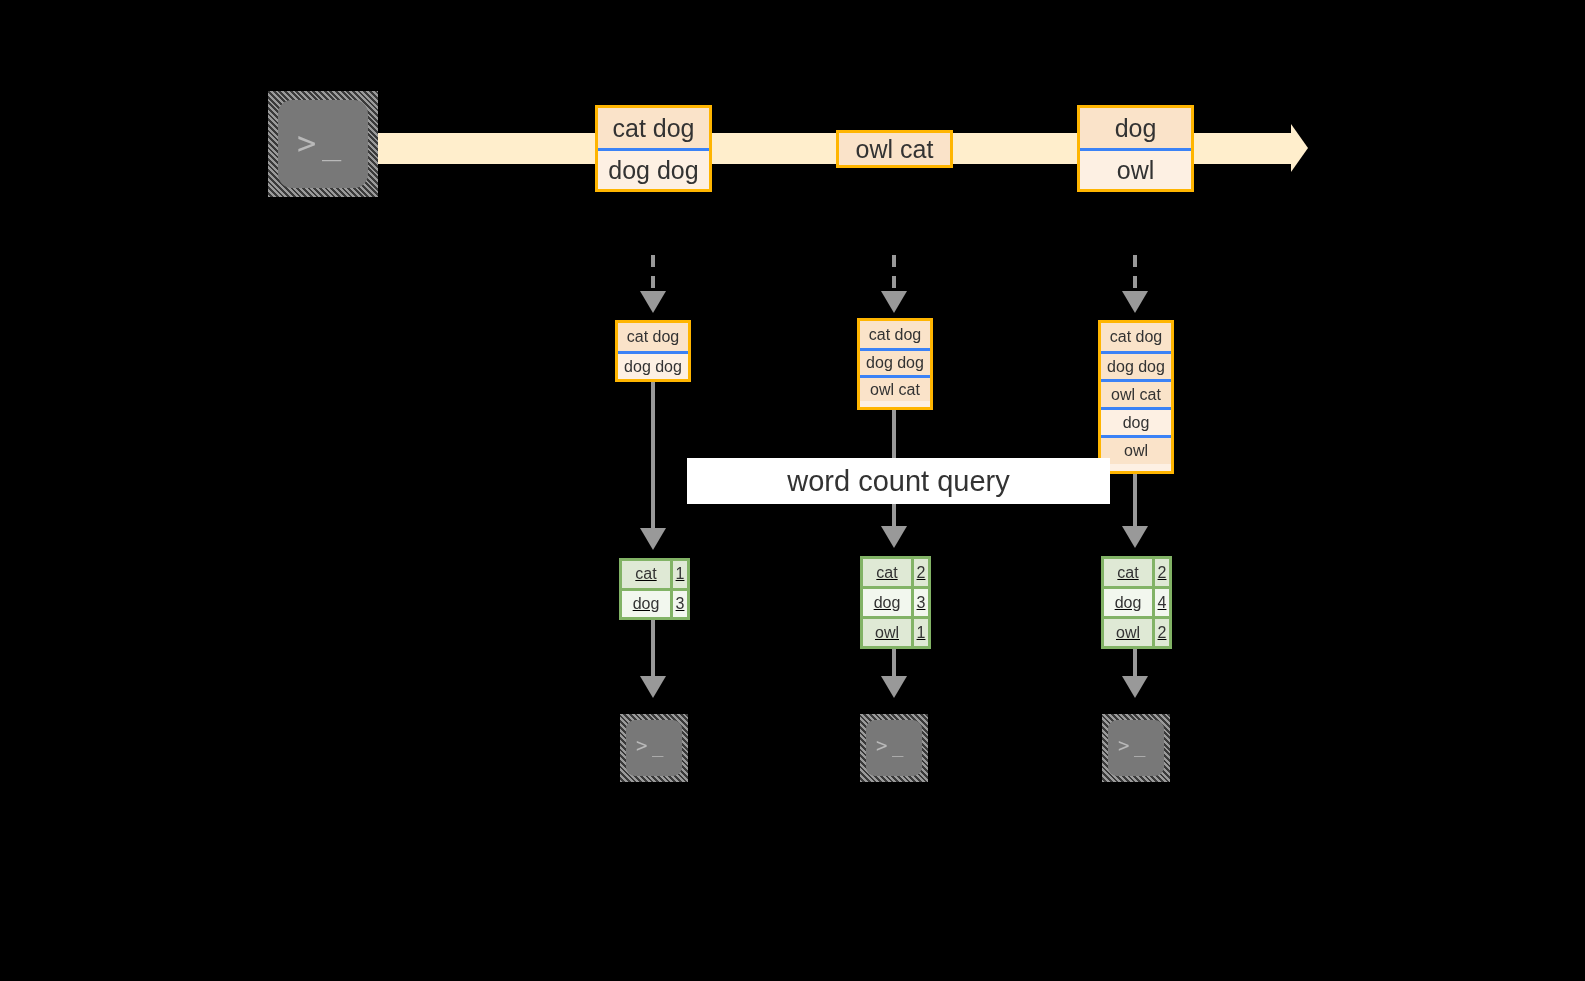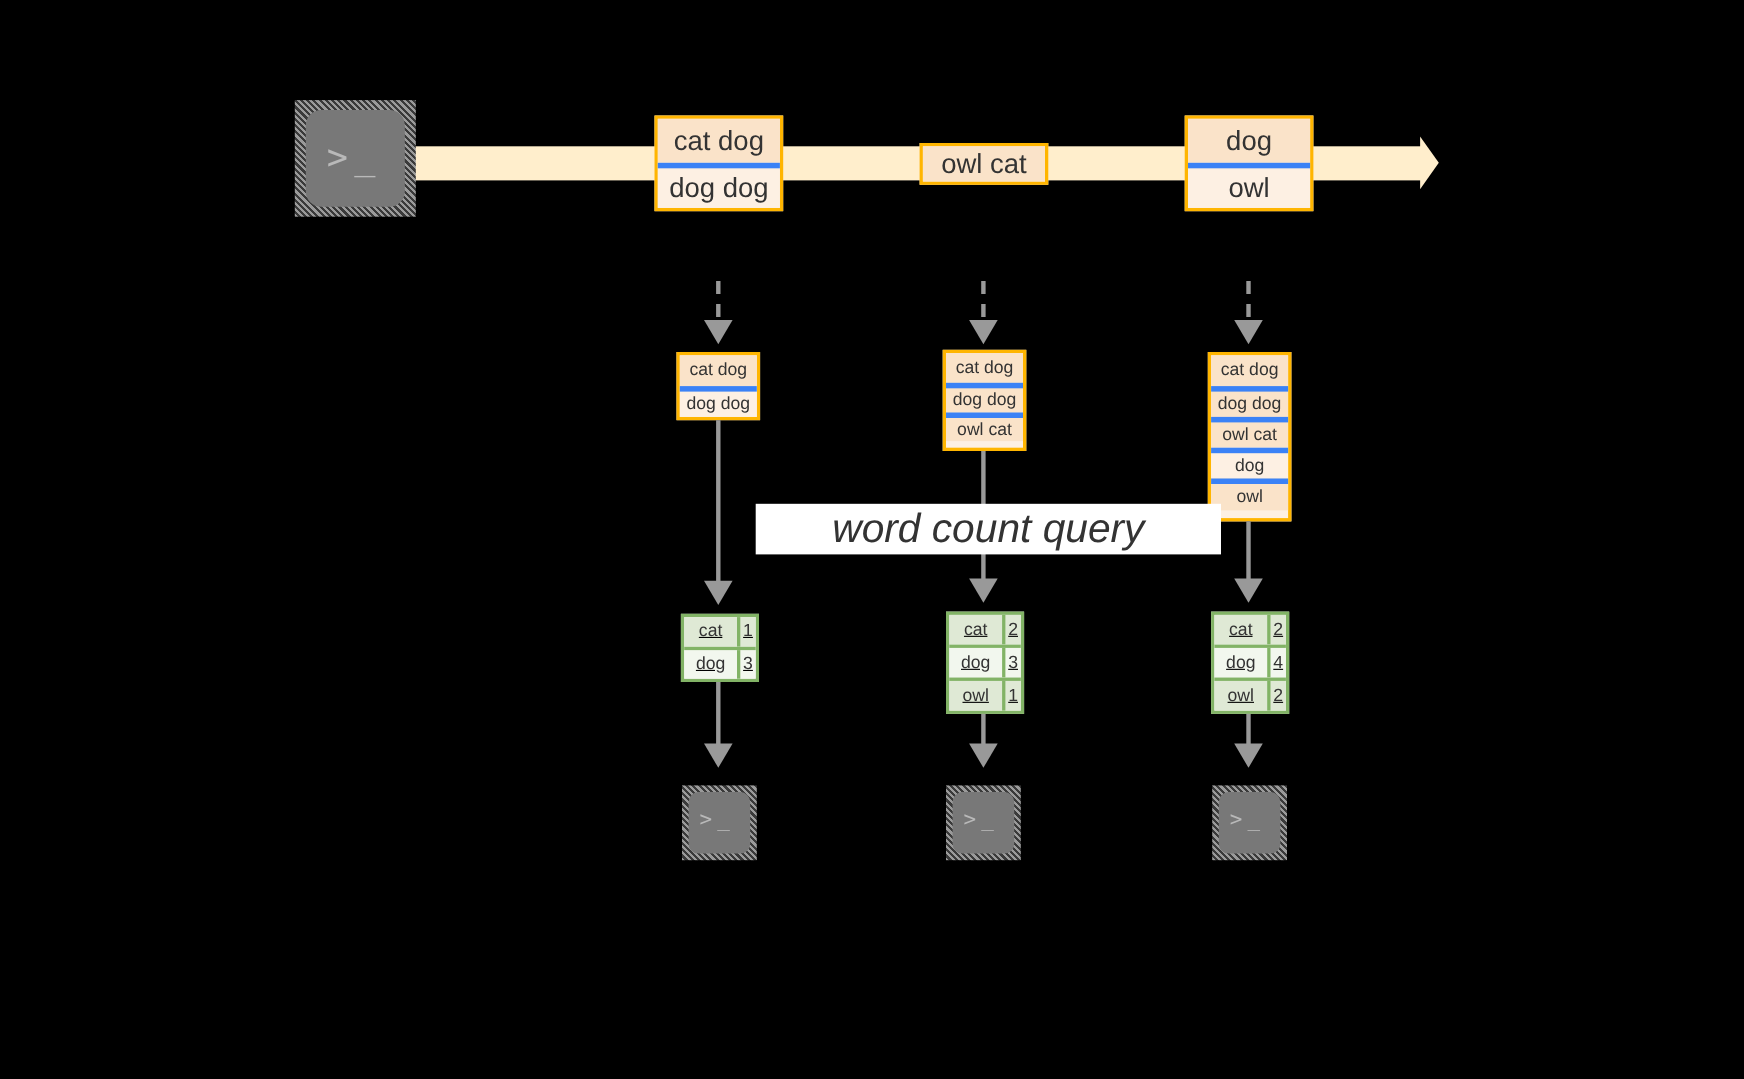--- a/index.html
+++ b/index.html
@@ -70,21 +70,21 @@
     box-sizing: border-box;
     display: flex;
     align-items: center;
     justify-content: center;
     color: #333333;
     background: #fdf0e3;
     white-space: nowrap;
     overflow: hidden;
   }
   .orow.shade { background: #fae3c9; }
-  .orow + .orow { border-top: 5px solid #3b82f6; }
+  .orow + .orow { border-top: 3px solid #3b82f6; }
 
   
   .gtable {
     position: absolute;
     box-sizing: border-box;
     border: 3px solid #82b366;
     background: #f2f7ee;
     display: flex;
     flex-direction: column;
   }
@@ -134,23 +134,22 @@
   
   .query-band {
     position: absolute;
     background: #ffffff;
     display: flex;
     align-items: center;
     justify-content: center;
   }
   .query-band .query-text {
     color: #333333;
-    font-size: 37px;
-    white-space: nowrap;
-    font-style: italic;
+    font-size: 29px;
+    white-space: nowrap;
   }
 </style>
 </head>
 <body>
 
 <div id="canvas">
 
   <div class="stream-band" style="left:370px; top:133px; width:923px; height:31px;"></div>
   <div class="stream-arrowhead" style="left:1291px; top:124px;"></div>
 

